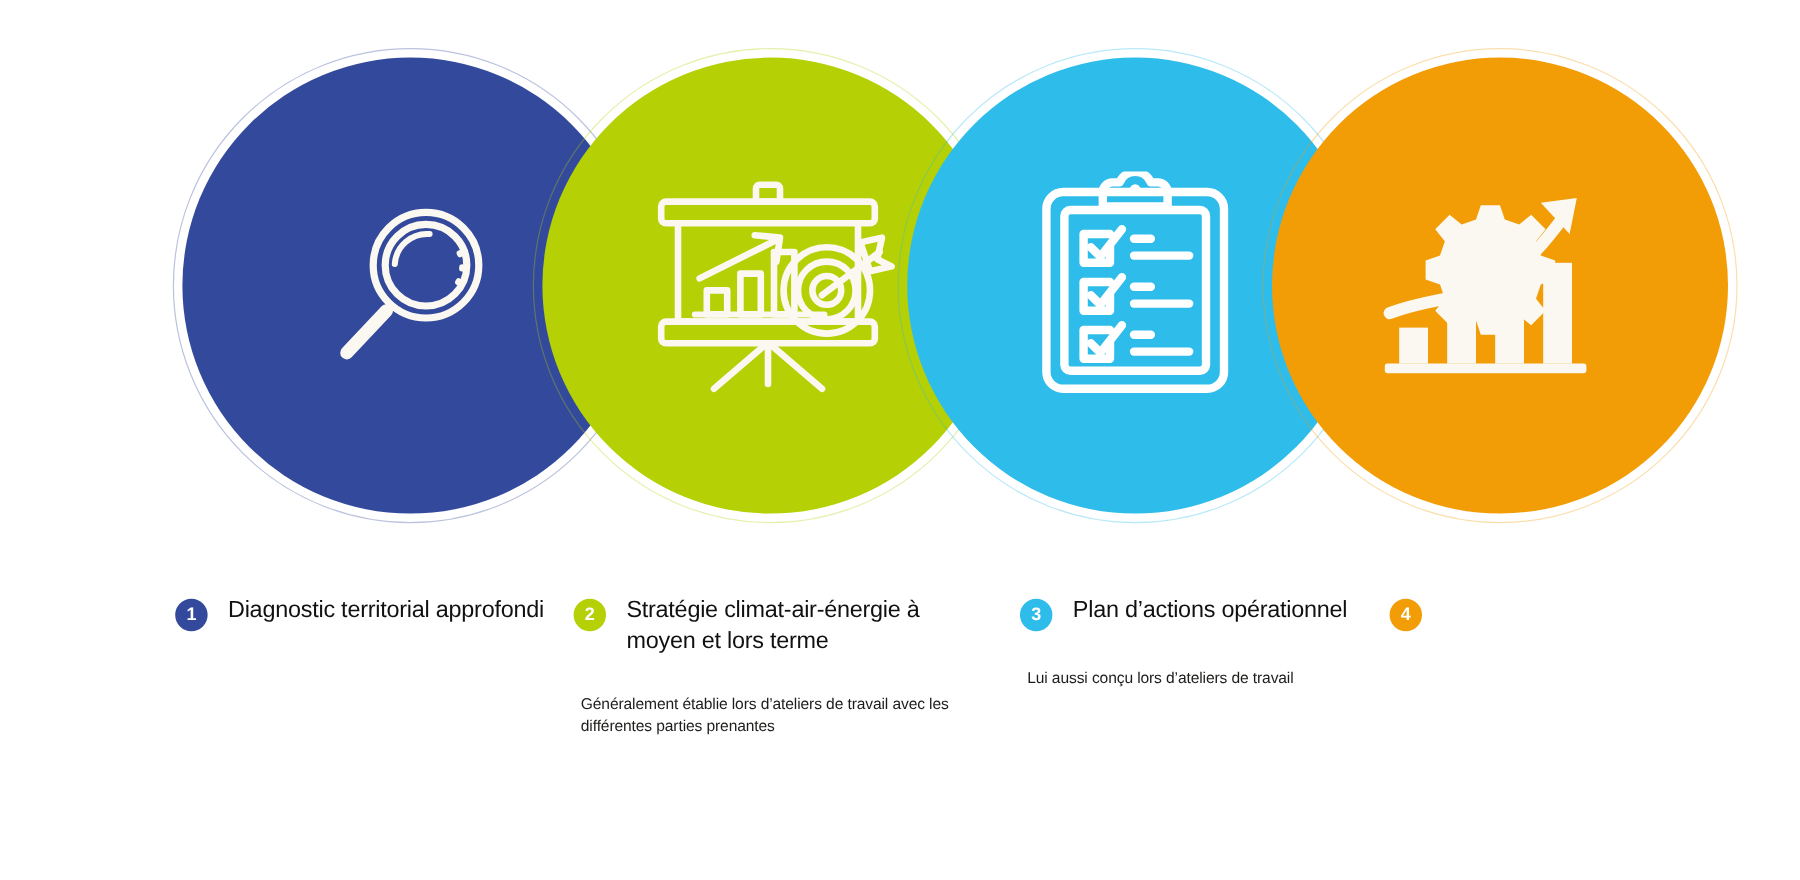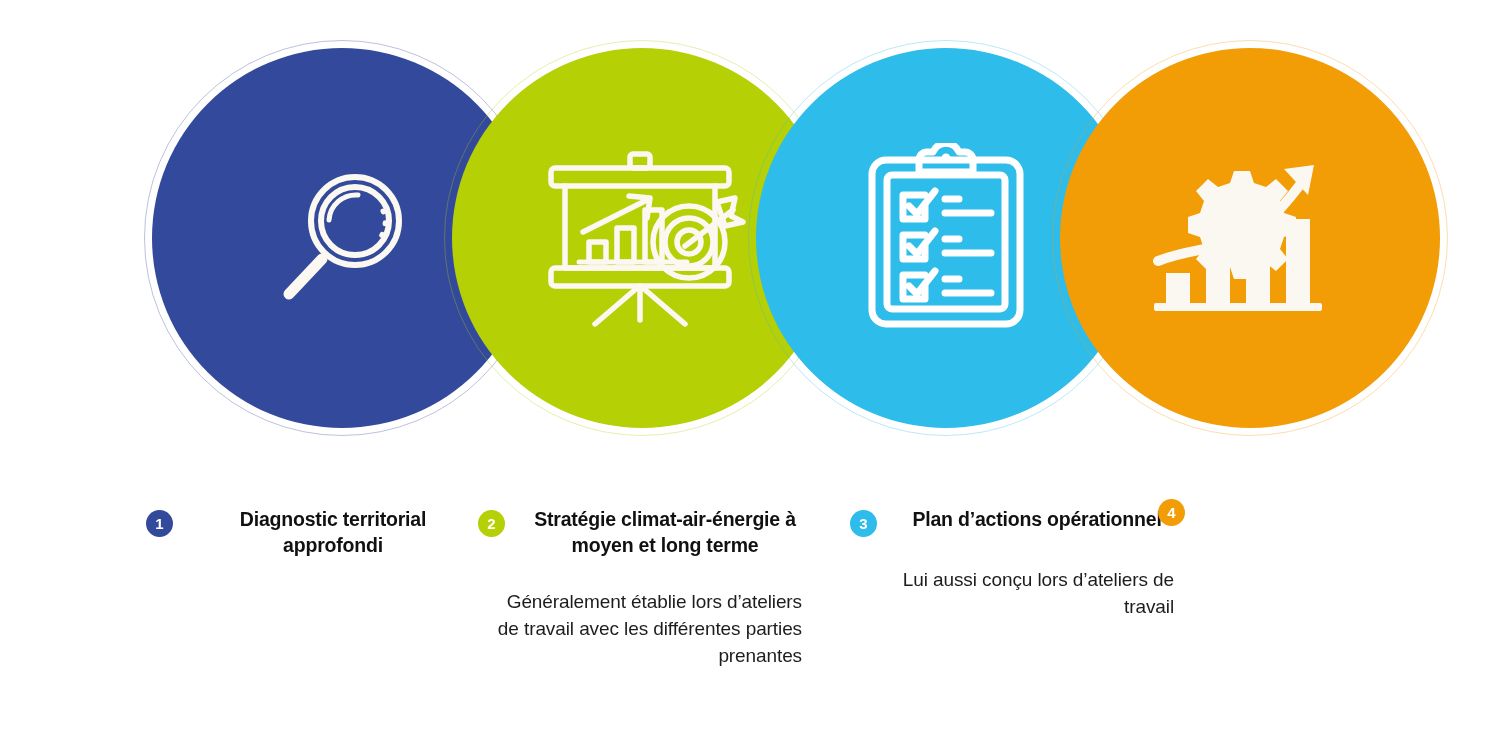--- a/index.html
+++ b/index.html
@@ -77,33 +77,32 @@
     border-radius: 50%;
     color: #ffffff;
     font-size: 15px;
     font-weight: bold;
     line-height: 27px;
     text-align: center;
     font-family: "Liberation Sans", sans-serif;
   }
   .col-title {
     font-size: 19.5px;
-    font-weight: bold;
+    font-weight: normal;
     line-height: 1.33;
     color: #111111;
-    text-align: center;
+    text-align: left;
     letter-spacing: -0.2px;
-    margin-top: 11px;
   }
   .col-desc {
     margin-top: 30px;
-    font-size: 19px;
+    font-size: 13px;
     line-height: 1.42;
     color: #1d1d1b;
-    text-align: right;
+    text-align: left;
     letter-spacing: -0.1px;
     padding: 0 6px;
   }
 </style>
 </head>
 <body>
 
 <div class="canvas">
 
   <div class="circles">
@@ -227,21 +226,21 @@
     <div class="col" style="left:146px;">
       <div class="col-head">
         <div class="badge" id="badge1" style="background: rgb(51, 73, 156);">1</div>
         <div class="col-title">Diagnostic territorial approfondi</div>
       </div>
     </div>
 
     <div class="col" style="left:478px;">
       <div class="col-head">
         <div class="badge" id="badge2" style="background: rgb(181, 208, 4);">2</div>
-        <div class="col-title">Stratégie climat-air-énergie à moyen et long terme</div>
+        <div class="col-title">Stratégie climat-air-énergie à moyen et lors terme</div>
       </div>
       <div class="col-desc">Généralement établie lors d’ateliers de travail avec les différentes parties prenantes</div>
     </div>
 
     <div class="col" style="left:850px;">
       <div class="col-head">
         <div class="badge" id="badge3" style="background: rgb(46, 188, 234);">3</div>
         <div class="col-title">Plan d’actions opérationnel</div>
       </div>
       <div class="col-desc">Lui aussi conçu lors d’ateliers de travail</div>

